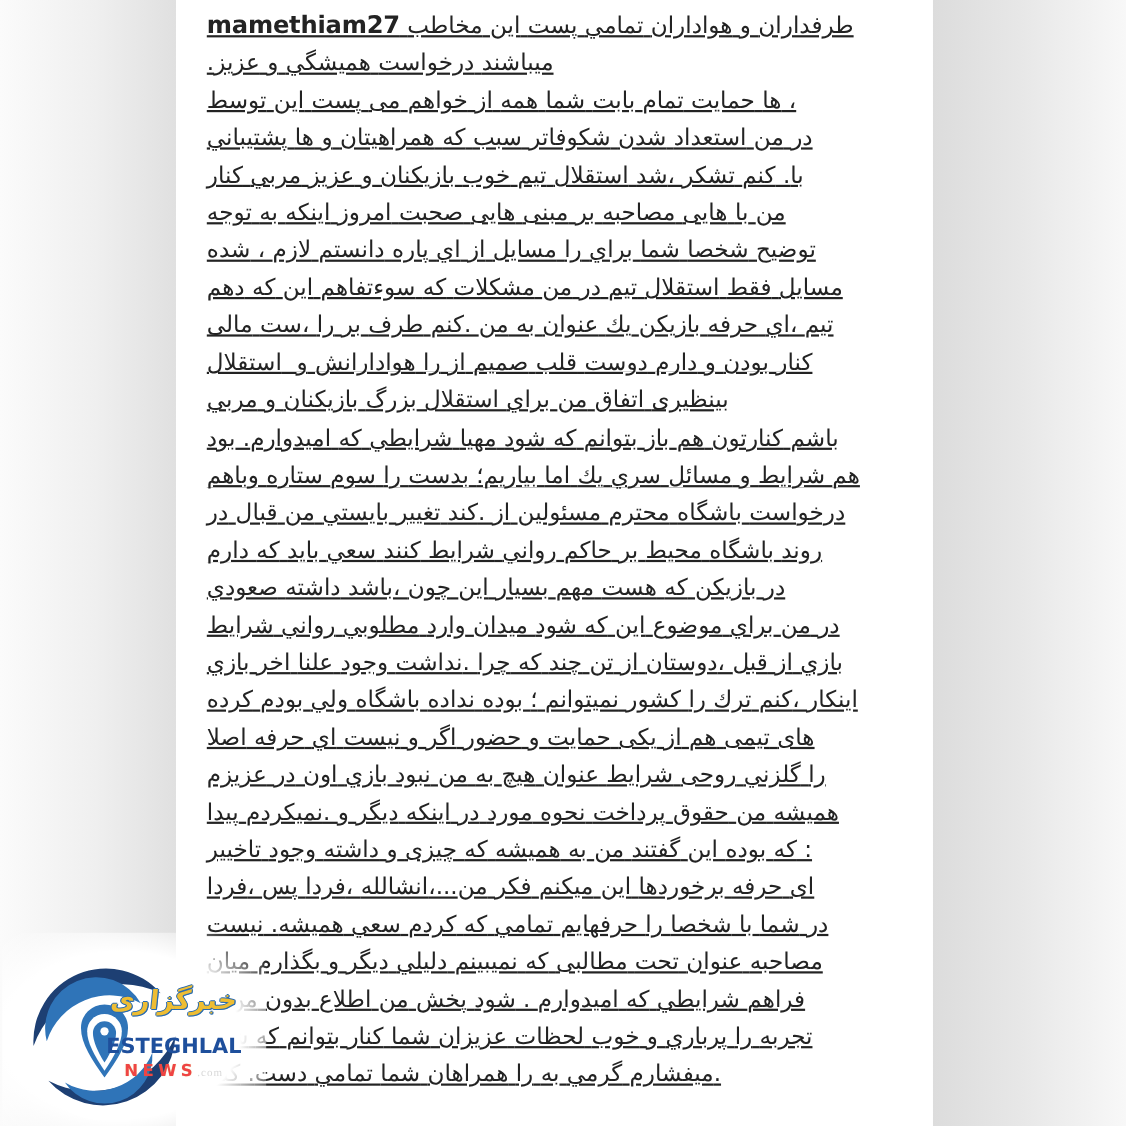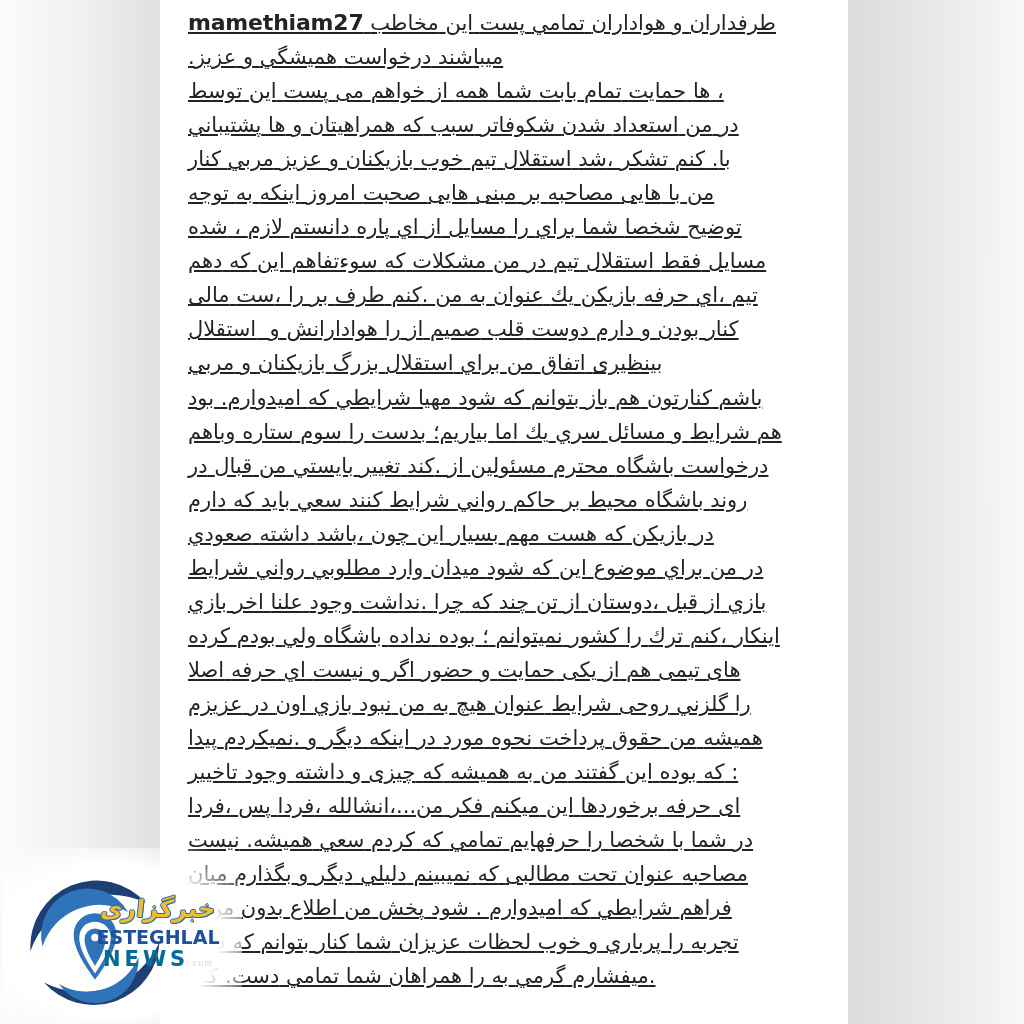--- a/index.html
+++ b/index.html
@@ -15,23 +15,23 @@
   .username{font-weight:bold;font-size:22px;letter-spacing:-0.2px;}
   
   .logo{position:absolute;left:18px;top:858px;width:200px;height:166px;z-index:5;}
   .logo-bg{position:absolute;left:-16px;top:-10px;width:240px;height:186px;
            background:radial-gradient(ellipse at 45% 50%, #ffffff 58%, rgba(255,255,255,0) 88%);}
   .ball{position:absolute;left:2px;top:12px;width:150px;height:150px;}
   .logo-text{position:absolute;left:74px;top:36px;width:132px;text-align:center;}
   .agency-fa{direction:rtl;font-weight:bold;font-size:24px;line-height:30px;color:#eebd33;
              transform:skewX(-6deg);
              text-shadow:-1px 0 #2b6cb0,1px 0 #2b6cb0,0 -1px #2b6cb0,0 1px #2b6cb0,1px 1px #2b6cb0;}
-  .brand{font-weight:bold;font-size:19px;line-height:21px;color:#1e4f9c;margin-top:3px;}
+  .brand{font-weight:bold;font-size:19px;line-height:21px;color:#1e4f9c;margin-top:17px;}
   .news-row{margin-top:1px;line-height:20px;}
-  .news{font-weight:bold;font-size:21px;color:#0369a1;letter-spacing:4px;
+  .news{font-weight:bold;font-size:15px;color:#ef4444;letter-spacing:4px;
         text-shadow:0 0 1px rgba(200,170,0,.4);}
   .dom{font-size:10px;color:#d9d9d9;letter-spacing:1px;font-family:Liberation Serif, serif;}
 </style>
 </head>
 <body>
 
 <div class="stage">
 
   <div class="gutter gutter-left"></div>
   <div class="gutter gutter-right"></div>

